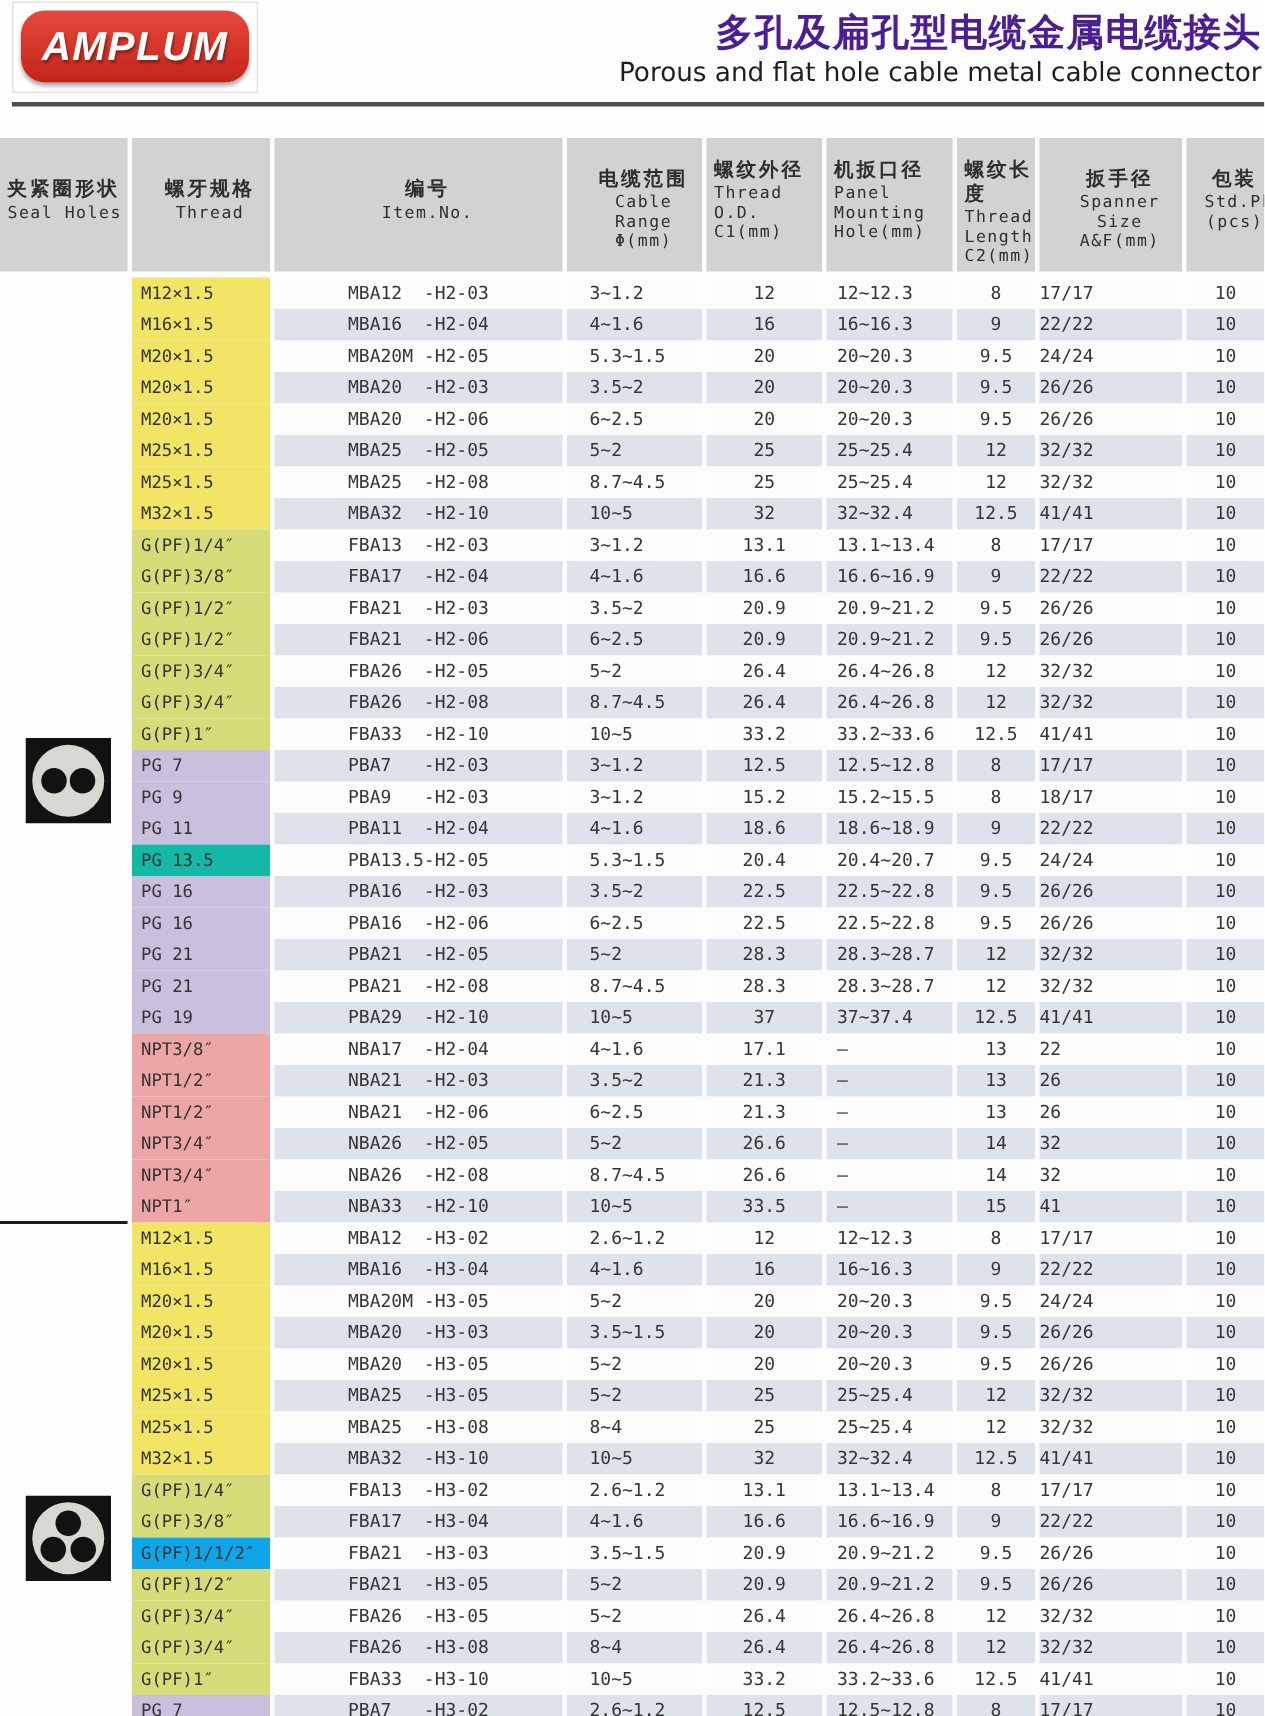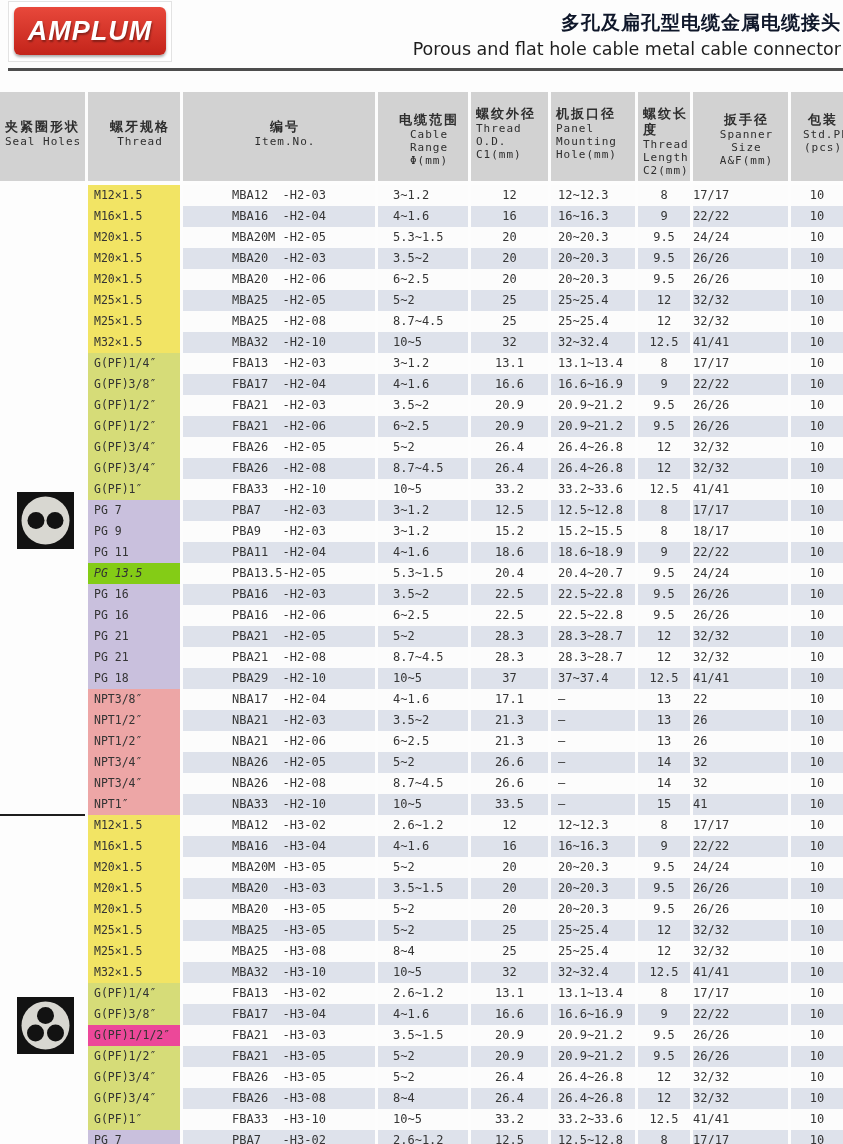--- a/index.html
+++ b/index.html
@@ -2,27 +2,27 @@
 <html><head>
 <meta charset="utf-8">
 <style>
   html,body{margin:0;padding:0;background:#fff;}
   .page{position:relative;width:843px;height:1144px;overflow:hidden;background:#fdfdfd;
         font-family:"DejaVu Sans",sans-serif;color:#3a3a3a;}
 
   
   .logo-box{position:absolute;left:8px;top:1px;width:164px;height:61px;background:#fff;
             border:1px solid #e3e3e3;box-sizing:border-box;}
-  .logo{position:absolute;left:5px;top:5px;right:5px;bottom:6px;border-radius:6px;
+  .logo{position:absolute;left:5px;top:5px;right:5px;bottom:6px;border-radius:16px;
         background:linear-gradient(#e8483b,#c3241a);box-shadow:0 2px 3px rgba(0,0,0,.35);
         color:#fff;font-family:"Liberation Sans",sans-serif;font-style:italic;font-weight:bold;
         font-size:27px;text-align:center;line-height:49px;letter-spacing:1px;
         text-shadow:1px 2px 2px rgba(0,0,0,.35);}
   .titles{position:absolute;right:2px;top:6px;text-align:right;}
-  .title-zh{font-size:19px;font-weight:bold;color:#0f172a;letter-spacing:1px;line-height:32px;}
+  .title-zh{font-size:25px;font-weight:bold;color:#4c1d95;letter-spacing:1px;line-height:32px;}
   .title-en{font-size:17.5px;color:#1e1e1e;line-height:22px;}
   .top-rule{position:absolute;left:8px;right:0;top:68px;height:3px;background:#4d4d4d;}
 
   
   .table{position:absolute;left:0;top:88px;width:843px;}
   .grid{display:grid;grid-template-columns:85px 92px 192px 90px 77px 84px 52px 95px 52px;
         column-gap:3px;}
   .thead{margin-top:4px;margin-bottom:4px;}
   .hcell{background:#d2d2d2;height:89px;box-sizing:border-box;overflow:hidden;}
   .hzh{font-size:13px;font-weight:bold;color:#2e2e2e;letter-spacing:2px;line-height:16px;}
@@ -307,21 +307,21 @@
     <div class="cell c-i">PBA11  -H2-04</div>
     <div class="cell c-r">4~1.6</div>
     <div class="cell c-od">18.6</div>
     <div class="cell c-h">18.6~18.9</div>
     <div class="cell c-l">9</div>
     <div class="cell c-s">22/22</div>
     <div class="cell c-p">10</div>
   </div>
         <div class="grid row odd">
     <div class="cell c-seal"></div>
-    <div class="cell c-t" style="background: #84cc16; font-style: italic;">PG 13.5</div>
+    <div class="cell c-t" style="background: #14b8a6;">PG 13.5</div>
     <div class="cell c-i">PBA13.5-H2-05</div>
     <div class="cell c-r">5.3~1.5</div>
     <div class="cell c-od">20.4</div>
     <div class="cell c-h">20.4~20.7</div>
     <div class="cell c-l">9.5</div>
     <div class="cell c-s">24/24</div>
     <div class="cell c-p">10</div>
   </div>
         <div class="grid row even">
     <div class="cell c-seal"></div>
@@ -362,21 +362,21 @@
     <div class="cell c-i">PBA21  -H2-08</div>
     <div class="cell c-r">8.7~4.5</div>
     <div class="cell c-od">28.3</div>
     <div class="cell c-h">28.3~28.7</div>
     <div class="cell c-l">12</div>
     <div class="cell c-s">32/32</div>
     <div class="cell c-p">10</div>
   </div>
         <div class="grid row even">
     <div class="cell c-seal"></div>
-    <div class="cell c-t" style="background: rgb(201, 192, 221);">PG 18</div>
+    <div class="cell c-t" style="background: rgb(201, 192, 221);">PG 19</div>
     <div class="cell c-i">PBA29  -H2-10</div>
     <div class="cell c-r">10~5</div>
     <div class="cell c-od">37</div>
     <div class="cell c-h">37~37.4</div>
     <div class="cell c-l">12.5</div>
     <div class="cell c-s">41/41</div>
     <div class="cell c-p">10</div>
   </div>
         <div class="grid row odd">
     <div class="cell c-seal"></div>
@@ -549,21 +549,21 @@
     <div class="cell c-i">FBA17  -H3-04</div>
     <div class="cell c-r">4~1.6</div>
     <div class="cell c-od">16.6</div>
     <div class="cell c-h">16.6~16.9</div>
     <div class="cell c-l">9</div>
     <div class="cell c-s">22/22</div>
     <div class="cell c-p">10</div>
   </div>
         <div class="grid row odd">
     <div class="cell c-seal"></div>
-    <div class="cell c-t" style="background: #ec4899;">G(PF)1/1/2″</div>
+    <div class="cell c-t" style="background: #0ea5e9;">G(PF)1/1/2″</div>
     <div class="cell c-i">FBA21  -H3-03</div>
     <div class="cell c-r">3.5~1.5</div>
     <div class="cell c-od">20.9</div>
     <div class="cell c-h">20.9~21.2</div>
     <div class="cell c-l">9.5</div>
     <div class="cell c-s">26/26</div>
     <div class="cell c-p">10</div>
   </div>
         <div class="grid row even">
     <div class="cell c-seal"></div>

